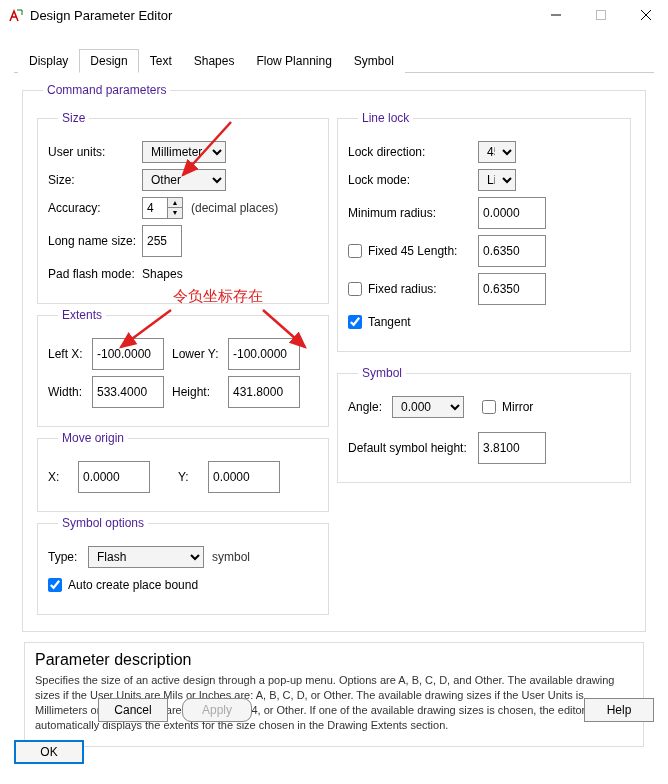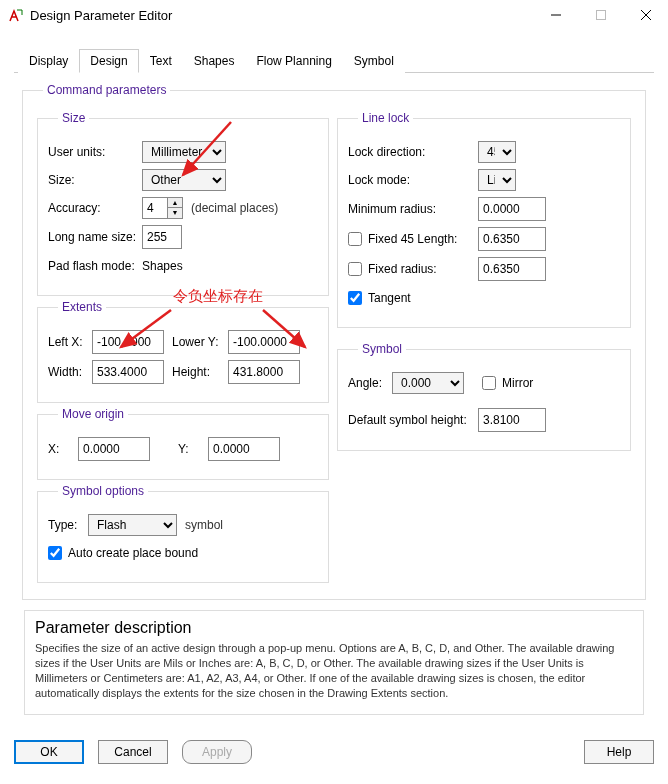--- a/index.html
+++ b/index.html
@@ -82,24 +82,24 @@
 .lblw { width: 130px; font-size: 12px; }
 select.sel {
   height: 22px;
   border: 1px solid #888;
   background: #f4f4f4;
   font-size: 12px;
   padding: 0 4px;
 }
 select.sel.w1 { width: 84px; }
 select.sel.w2 { width: 72px; }
-select.sel.w3 { width: 89px; }
+select.sel.w3 { width: 116px; }
 select.sel.w4 { width: 38px; }
 input.txt {
-  height: 24px;
+  height: 32px;
   border: 1px solid #888;
   font-size: 12px;
   padding: 0 4px;
   background: #fff;
 }
 input.txt.w1 { width: 72px; }
 input.txt.w2 { width: 68px; }
 .static { font-size: 12px; margin-left: 8px; color: #333; }
 .spin {
   display: inline-flex; align-items: center;
@@ -139,21 +139,21 @@
   left: 0;
   right: 0;
 }
 button.btn {
   width: 70px; height: 24px;
   border: 1px solid #888;
   background: #f5f5f5;
   font-size: 12px;
   cursor: pointer;
 }
-button.btn.primary { border: 2px solid #0078d7; }
+button.btn.primary { border: 2px solid #0078d7; margin-top: 42px; }
 button.btn:disabled { color: #aaa; border-radius: 9px; }
 .spacer { flex: 1; }
 </style>
 </head>
 <body>
 
 <div class="titlebar">
   <span class="titlebar-icon">
     <svg viewBox="0 0 16 16">
         <path d="M2 14 L6 4 L10 14 M4 10 H8" stroke="#c00" stroke-width="1.5" fill="none"></path>

